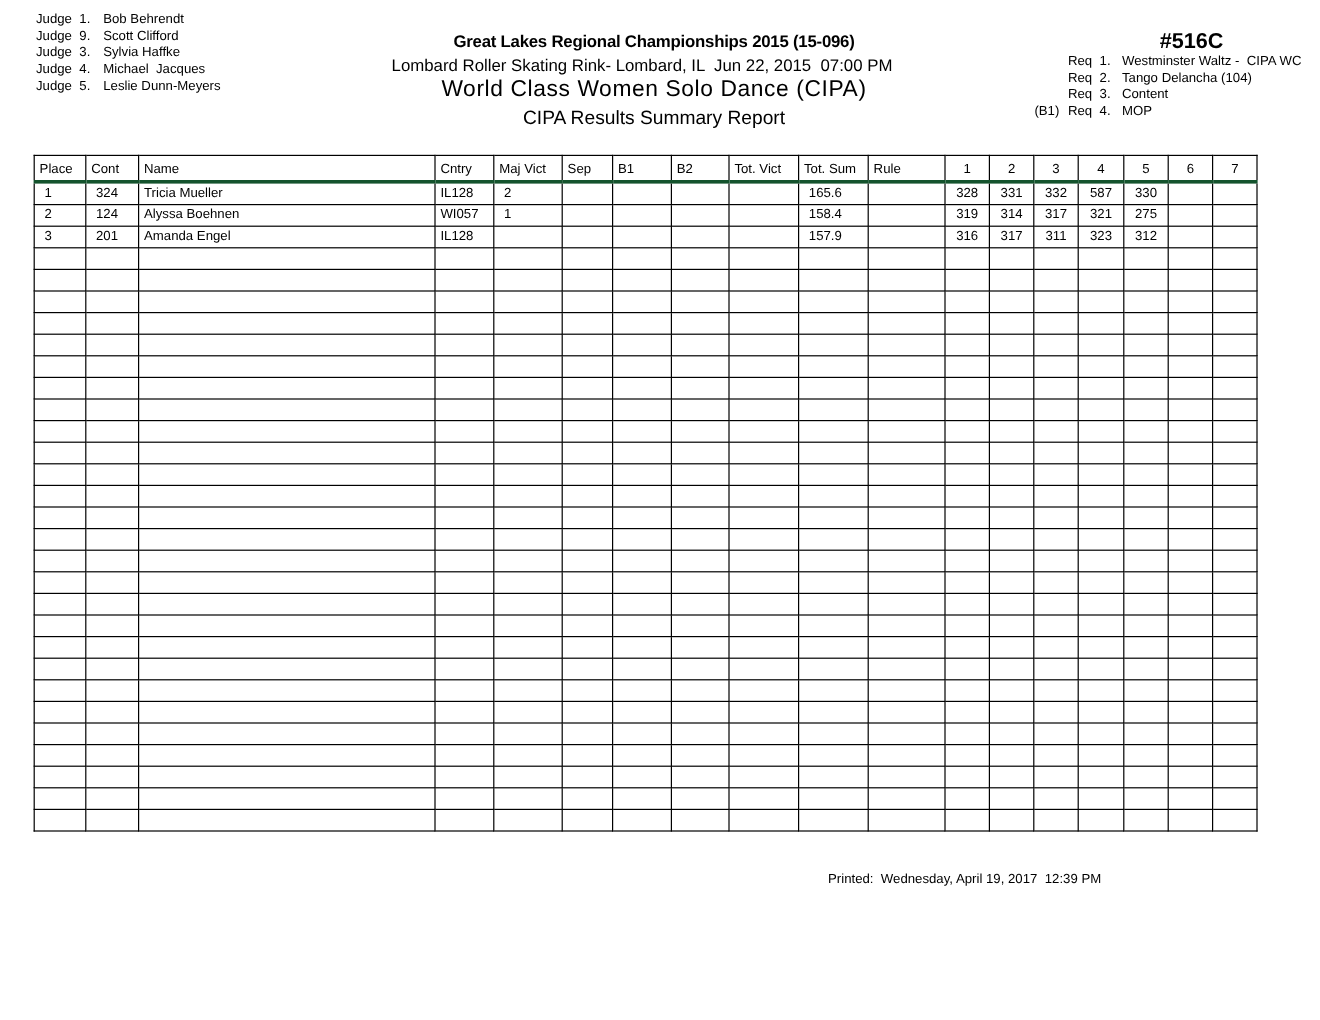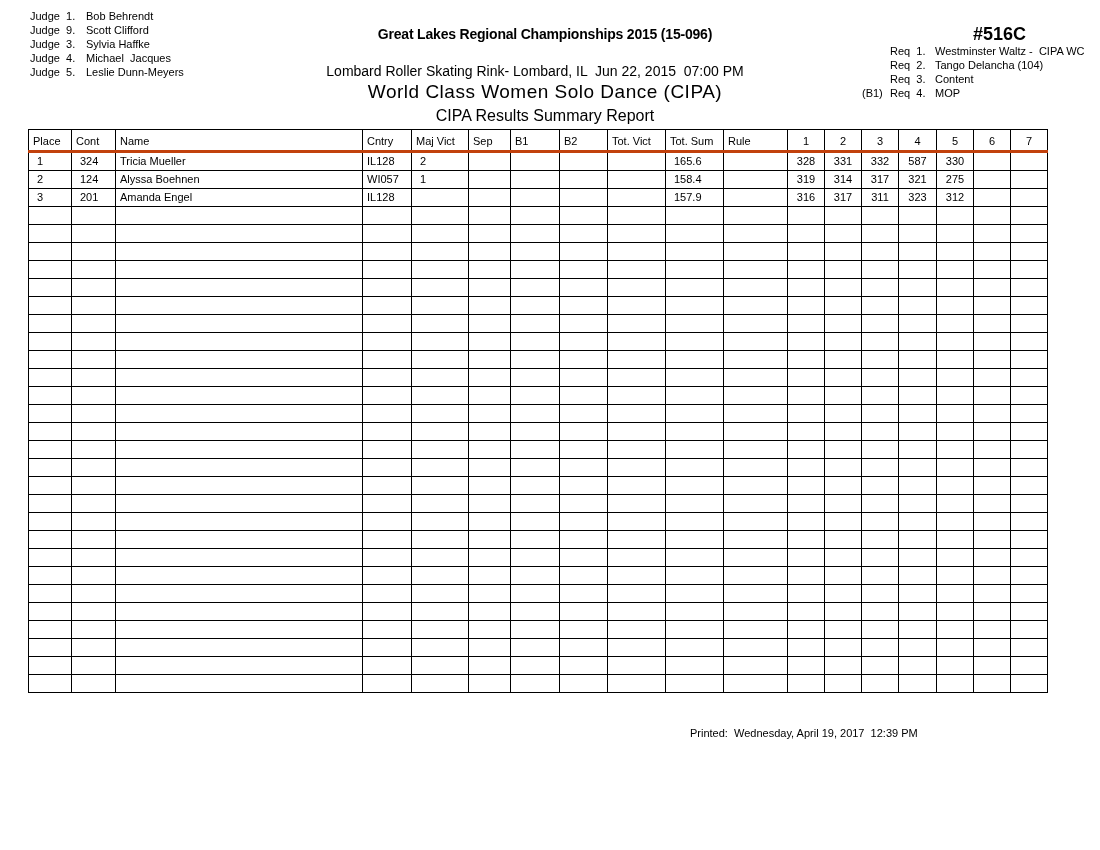--- a/index.html
+++ b/index.html
@@ -40,38 +40,37 @@
       font-size: 14px;
       font-weight: bold;
       line-height: 24px;
       letter-spacing: -0.2px;
     }
     .event-subtitle {
       font-size: 14px;
       line-height: 16px;
       margin-left: -20px;
       white-space: pre;
-      margin-top: 17px;
     }
     .division-title {
       font-size: 19px;
       font-weight: normal;
       line-height: 26px;
       letter-spacing: 0.5px;
     }
     .report-title {
       font-size: 16px;
       line-height: 22px;
     }
     .event-number {
       position: absolute;
       left: 960px;
       top: 23px;
       width: 66px;
-      text-align: right;
+      text-align: center;
       font-size: 18px;
       font-weight: bold;
       line-height: 22px;
     }
     .reqs {
       position: absolute;
       left: 862px;
       top: 44px;
       font-size: 11px;
       line-height: 14px;
@@ -102,21 +101,21 @@
       height: 17px;
       line-height: 17px;
       white-space: nowrap;
       overflow: hidden;
       font-weight: normal;
     }
     table.results th {
       height: 18px;
       text-align: left;
       padding-top: 2px;
-      border-bottom: 3px solid #c2410c;
+      border-bottom: 3px solid #14532d;
     }
     table.results th.c, table.results td.c {
       text-align: center;
     }
     table.results td.ind2 {
       padding-left: 8px;
     }
     .printed {
       position: absolute;
       left: 690px;

